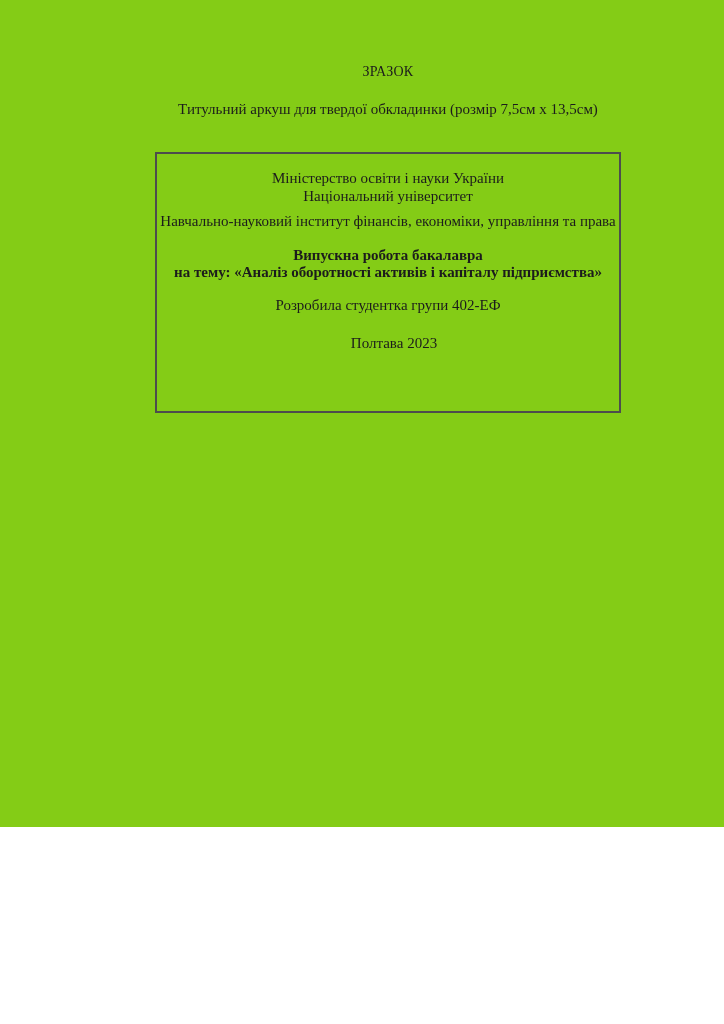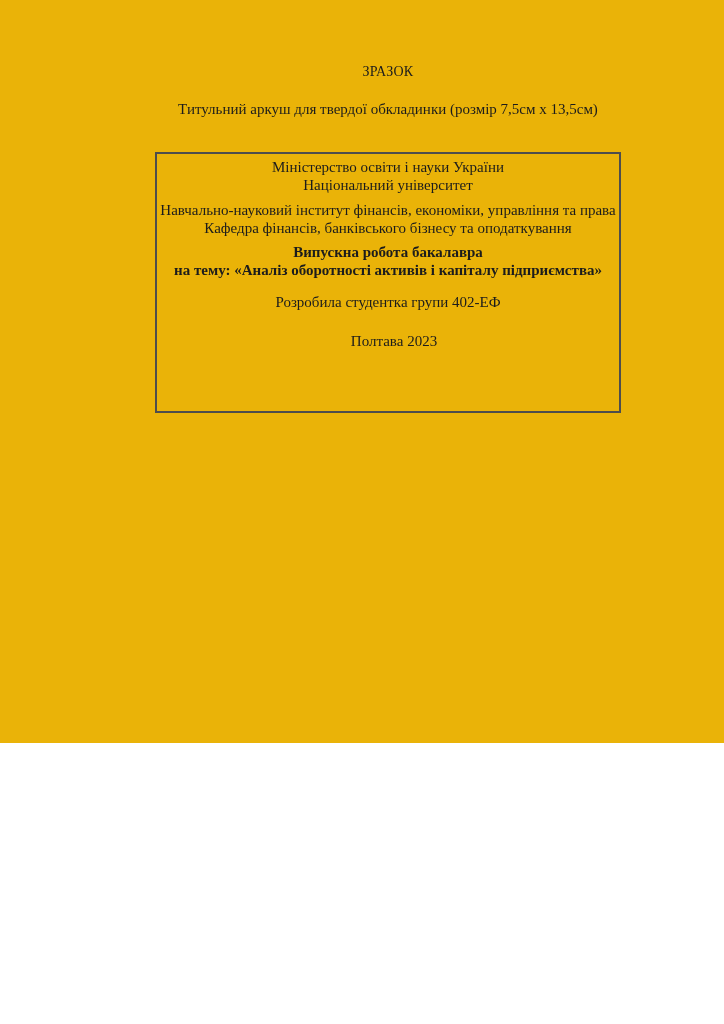--- a/index.html
+++ b/index.html
@@ -3,22 +3,22 @@
 <meta charset="utf-8">
 <style>
   html, body {
     margin: 0;
     padding: 0;
     background: #ffffff;
   }
   .page {
     position: relative;
     width: 724px;
-    height: 743px;
-    background: #eab308;
+    height: 827px;
+    background: #84cc16;
     font-family: "Liberation Serif", "DejaVu Serif", serif;
     color: #1c1c1c;
     overflow: hidden;
   }
   .content-col {
     position: absolute;
     left: 98px;
     top: 0;
     width: 580px;
     text-align: center;
@@ -43,33 +43,33 @@
     white-space: nowrap;
   }
   .title-frame {
     position: absolute;
     left: 57px;              
     top: 152px;
     width: 466px;
     height: 261px;
     box-sizing: border-box;
     border: 2px solid #4d4d4d;
-    padding-top: 5px;
+    padding-top: 16px;
     text-align: center;
   }
   .frame-para {
     margin: 0;
   }
   .frame-line {
     font-size: 15px;
     line-height: 17.5px;
     white-space: nowrap;
   }
   .para-institute   { margin-top: 8px; }
-  .para-thesis      { margin-top: 7px; }
+  .para-thesis      { margin-top: 16px; }
   .para-author      { margin-top: 15px; }
   .para-city        { margin-top: 21px; margin-left: 12px; }
   .bold { font-weight: bold; }
 </style>
 </head>
 <body>
 
 <div class="page">
   <div class="content-col">
 
@@ -79,21 +79,20 @@
 
     <div class="title-frame">
 
       <div class="frame-para para-ministry">
         <div class="frame-line">Міністерство освіти і науки України</div>
         <div class="frame-line">Національний університет</div>
       </div>
 
       <div class="frame-para para-institute">
         <div class="frame-line">Навчально-науковий інститут фінансів, економіки, управління та права</div>
-        <div class="frame-line">Кафедра фінансів, банківського бізнесу та оподаткування</div>
       </div>
 
       <div class="frame-para para-thesis">
         <div class="frame-line bold">Випускна робота бакалавра</div>
         <div class="frame-line bold">на тему: «Аналіз оборотності активів і капіталу підприємства»</div>
       </div>
 
       <div class="frame-para para-author">
         <div class="frame-line">Розробила студентка групи 402-ЕФ</div>
       </div>

